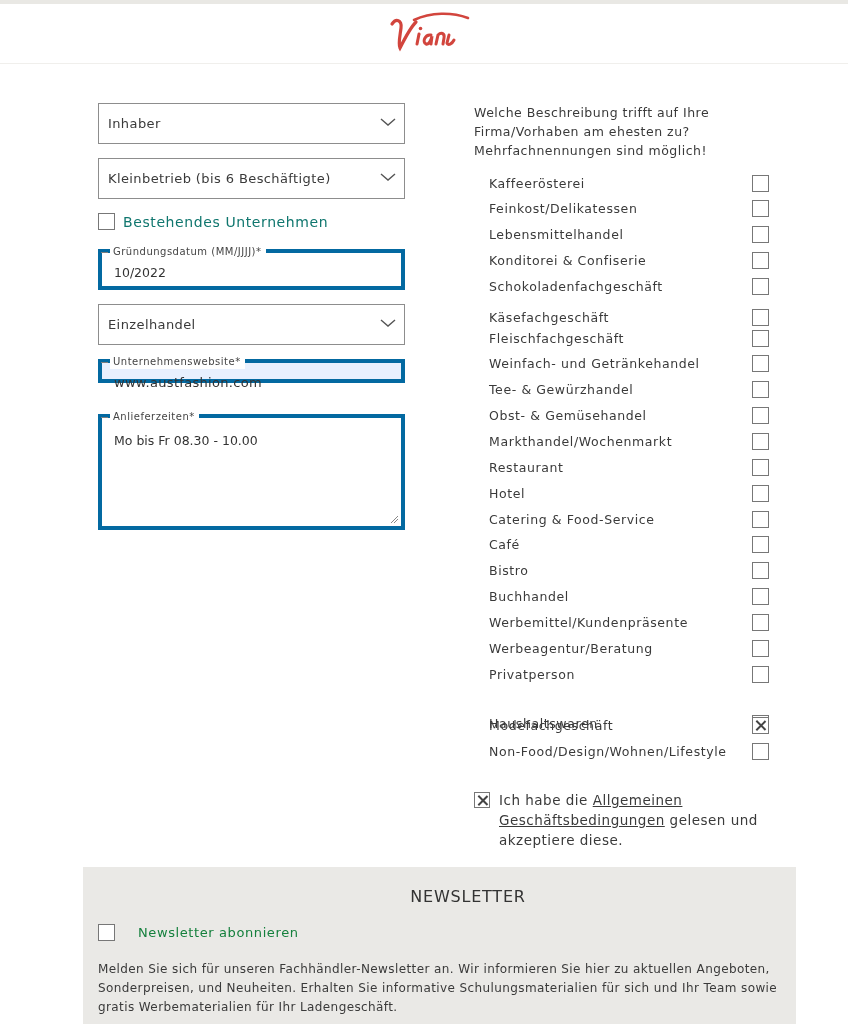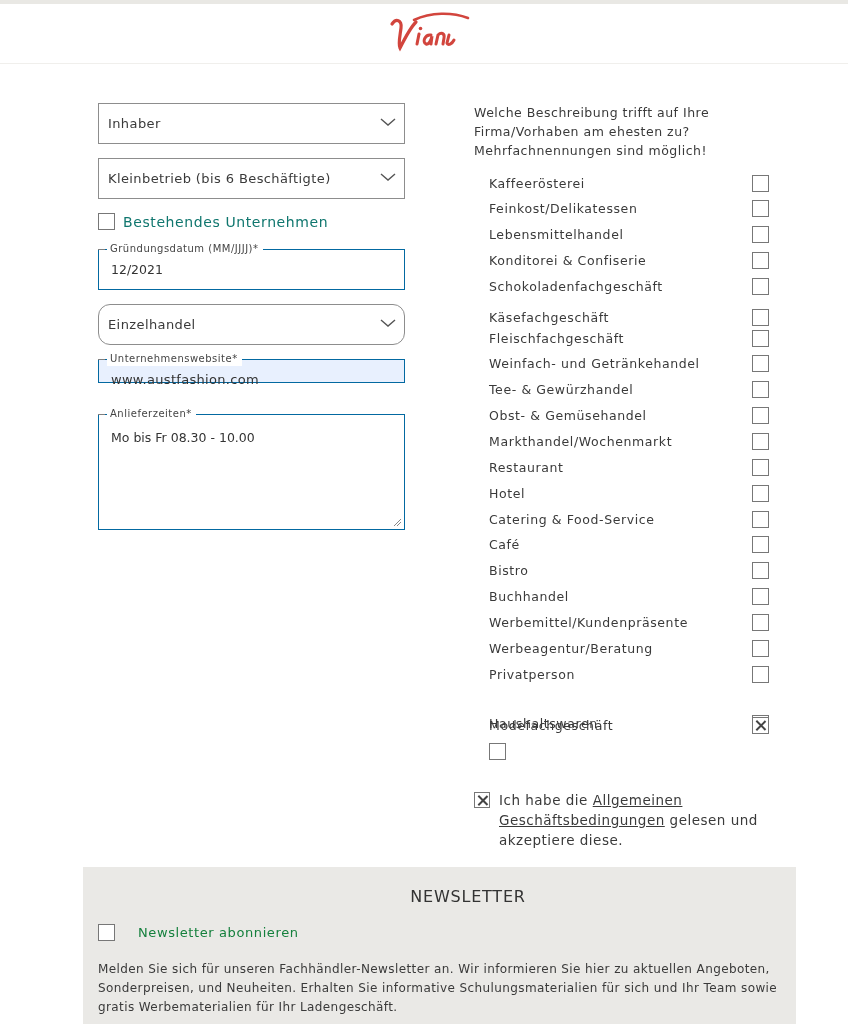--- a/index.html
+++ b/index.html
@@ -14,21 +14,21 @@
   .select .chev { position: absolute; right: 8px; top: 12px; width: 16px; height: 12px; }
 
   .chk { display: inline-block; width: 17px; height: 17px; border: 1.5px solid #777; background: #fff; position: relative; vertical-align: middle; cursor: pointer; }
   .chk.checked::before, .chk.checked::after { content: ""; position: absolute; left: 7px; top: 1px; width: 1.5px; height: 13px; background: #444; }
   .chk.checked::before { transform: rotate(45deg); }
   .chk.checked::after { transform: rotate(-45deg); }
 
   .check-row { position: absolute; display: flex; align-items: center; }
   .check-row .lbl { margin-left: 8px; font-size: 14px; letter-spacing: 0.6px; color: #0f766e; }
 
-  .fieldset { position: absolute; width: 307px; border: 1px solid #0369a1; background: #fff; }
+  .fieldset { position: absolute; width: 307px; border: 4px solid #0369a1; background: #fff; }
   .fieldset .legend { position: absolute; left: 8px; top: -8px; background: #fff; padding: 0 4px 0 3px; font-size: 10px; letter-spacing: 0.5px; color: #444; line-height: 14px; }
   .fieldset .legend::before { content: ""; position: absolute; left: -9px; top: 7px; width: 7px; height: 1px; background: #7f7f7f; }
   .fieldset .fval { position: absolute; left: 12px; font-size: 12.5px; color: #333; }
   .fieldset.filled { background: #e8f0fe; }
   .fieldset.filled .legend { background: #fff; }
 
   .grip { position: absolute; right: 2px; bottom: 2px; width: 10px; height: 10px; }
   .question { position: absolute; left: 474px; top: 103px; width: 300px; font-size: 12.5px; line-height: 19px; letter-spacing: 0.5px; color: #3a3a3a; }
   .opt-row { position: absolute; left: 489px; width: 280px; height: 26px; display: flex; align-items: center; justify-content: space-between; }
   .opt-row .opt-lbl { font-size: 12.5px; letter-spacing: 0.6px; color: #3a3a3a; }
@@ -77,24 +77,24 @@
     </svg>
 </div>
 
 <div class="check-row" style="left:98px;top:213px;">
   <span class="chk"></span>
   <span class="lbl">Bestehendes Unternehmen</span>
 </div>
 
 <div class="fieldset" style="left:98px;top:249px;height:41px;">
   <span class="legend">Gründungsdatum (MM/JJJJ)*</span>
-  <span class="fval" style="top:12px;">12/2021</span>
-</div>
-
-<div class="select" style="position:absolute;left:98px;top:304px;border-radius:12px;">
+  <span class="fval" style="top:12px;">10/2022</span>
+</div>
+
+<div class="select" style="position:absolute;left:98px;top:304px;">
   <span class="val">Einzelhandel</span>
   <svg class="chev" viewBox="0 0 16 12">
       <path d="M1 3 L8 9 L15 3" fill="none" stroke="#555" stroke-width="1.4"></path>
     </svg>
 </div>
 
 <div class="fieldset filled" style="left:98px;top:359px;height:24px;">
   <span class="legend">Unternehmenswebsite*</span>
   <span class="fval" style="top:12px;font-size:13px;letter-spacing:0.3px;">www.austfashion.com</span>
 </div>
@@ -192,20 +192,21 @@
     </div>
     <div class="opt-row" style="top: 710px;">
       <span class="opt-lbl">Haushaltswaren</span>
       <span class="chk"></span>
     </div>
     <div class="opt-row" style="top: 712.85px;">
       <span class="opt-lbl">Modefachgeschäft</span>
       <span class="chk checked"></span>
     </div>
     <div class="opt-row" style="top: 738.7px;">
+      <span class="opt-lbl">Non-Food/Design/Wohnen/Lifestyle</span>
       <span class="chk"></span>
     </div>
   </div>
 
 <div class="agb">
   <span class="chk checked"></span>
   <div class="txt">
     <span>Ich habe die </span><a href="#">Allgemeinen Geschäftsbedingungen</a><span> gelesen und akzeptiere diese.</span>
   </div>
 </div>

